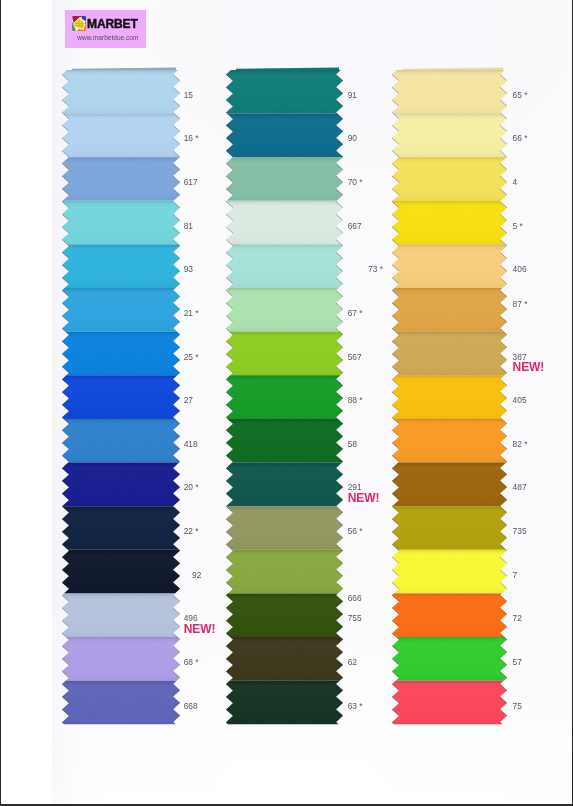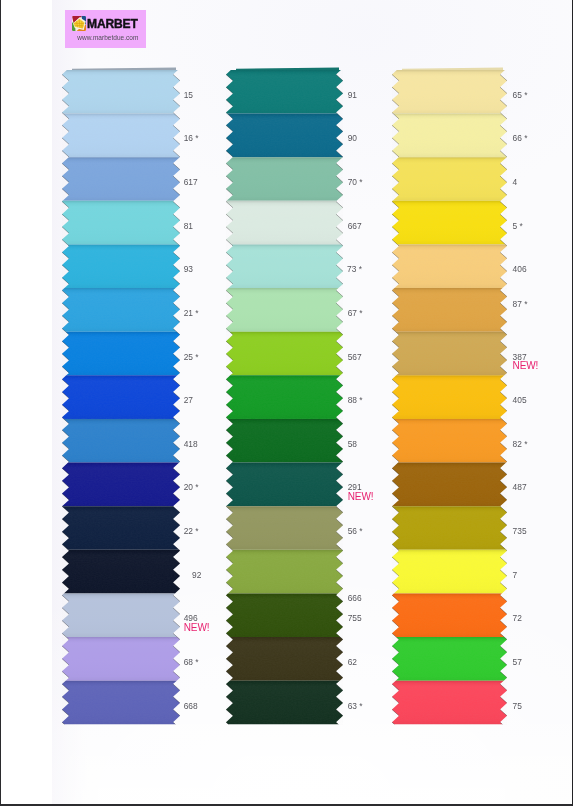--- a/index.html
+++ b/index.html
@@ -20,21 +20,21 @@
   #logo-mark{position:absolute;left:6.8px;top:5.5px;}
   #logo-word{position:absolute;left:22.3px;top:6.8px;font-size:13.4px;font-weight:bold;
              letter-spacing:-0.15px;color:#111115;line-height:1;
              -webkit-text-stroke:0.45px #111115;
              transform:scaleX(.90);transform-origin:left top;
              -webkit-font-smoothing:antialiased;}
   #logo-url{position:absolute;left:12.3px;top:24.3px;font-size:6.5px;color:#4f4f56;
             letter-spacing:.02px;line-height:1;-webkit-font-smoothing:antialiased;opacity:.999;}
   .lbl{position:absolute;font-size:8.4px;color:#56565c;line-height:1;white-space:nowrap;
        -webkit-font-smoothing:antialiased;opacity:.999;}
-  .badge{position:absolute;font-size:10px;font-weight:normal;color:#e8216f;line-height:1;white-space:nowrap;
+  .badge{position:absolute;font-size:12px;font-weight:bold;color:#e8216f;line-height:1;white-space:nowrap;
          letter-spacing:-0.1px;-webkit-font-smoothing:antialiased;opacity:.999;}
 </style>
 </head>
 <body>
 
 <div id="page">
   <div id="sheet">
     <div class="wash"></div>
   </div>
 
@@ -294,21 +294,21 @@
           <path d="M 3.71 610.68 L 113.71 610.68 L 110.00 614.04 L 117.00 620.39 L 110.00 626.75 L 117.00 633.10 L 110.00 639.44 L 117.00 645.79 L 110.00 652.14 L 112.38 654.30 L 2.38 654.30 L 0.00 652.14 L 7.00 645.79 L 0.00 639.44 L 7.00 633.10 L 0.00 626.75 L 7.00 620.39 L 0.00 614.04 Z" fill="#12301F"></path>
           <path d="M 3.71 610.68 L 113.71 610.68 L 110.00 614.04 L 117.00 620.39 L 110.00 626.75 L 117.00 633.10 L 110.00 639.44 L 117.00 645.79 L 110.00 652.14 L 112.38 654.30 L 2.38 654.30 L 0.00 652.14 L 7.00 645.79 L 0.00 639.44 L 7.00 633.10 L 0.00 626.75 L 7.00 620.39 L 0.00 614.04 Z" fill="#808080" filter="url(#ribnoise)"></path>
           <path d="M 3.71 610.68 L 113.71 610.68 L 110.00 614.04 L 117.00 620.39 L 110.00 626.75 L 117.00 633.10 L 110.00 639.44 L 117.00 645.79 L 110.00 652.14 L 112.38 654.30 L 2.38 654.30 L 0.00 652.14 L 7.00 645.79 L 0.00 639.44 L 7.00 633.10 L 0.00 626.75 L 7.00 620.39 L 0.00 614.04 Z" fill="url(#ribshade)"></path>
           <path d="M 110.00 614.04 L 117.00 620.39 M 110.00 626.75 L 117.00 633.10 M 110.00 639.44 L 117.00 645.79 M 110.00 652.14 L 112.38 654.30 M 0.00 614.04 L 7.00 620.39 M 0.00 626.75 L 7.00 633.10 M 0.00 639.44 L 7.00 645.79 M 0.00 652.14 L 2.38 654.30" fill="none" stroke="#000" stroke-opacity=".30" stroke-width="1.0"></path>
         </g>
       </svg>
       <div class="lbl" style="left: 346.7px; top: 90.8px;">91</div>
       <div class="lbl" style="left: 346.7px; top: 134.4px;">90</div>
       <div class="lbl" style="left: 346.7px; top: 178px;">70 *</div>
       <div class="lbl" style="left: 346.7px; top: 221.7px;">667</div>
-      <div class="lbl" style="left: 346px; top: 265.3px;">73 *</div>
+      <div class="lbl" style="left: 367px; top: 265.3px;">73 *</div>
       <div class="lbl" style="left: 346.7px; top: 308.9px;">67 *</div>
       <div class="lbl" style="left: 346.7px; top: 352.5px;">567</div>
       <div class="lbl" style="left: 346.7px; top: 396.1px;">88 *</div>
       <div class="lbl" style="left: 346.7px; top: 439.8px;">58</div>
       <div class="lbl" style="left: 346.7px; top: 483.4px;">291</div>
       <div class="badge" style="left: 346.7px; top: 492px;">NEW!</div>
       <div class="lbl" style="left: 346.7px; top: 527px;">56 *</div>
       <div class="lbl" style="left: 346.7px; top: 570.6px; margin-top: 23px;">666</div>
       <div class="lbl" style="left: 346.7px; top: 614.2px;">755</div>
       <div class="lbl" style="left: 346.7px; top: 657.9px;">62</div>

